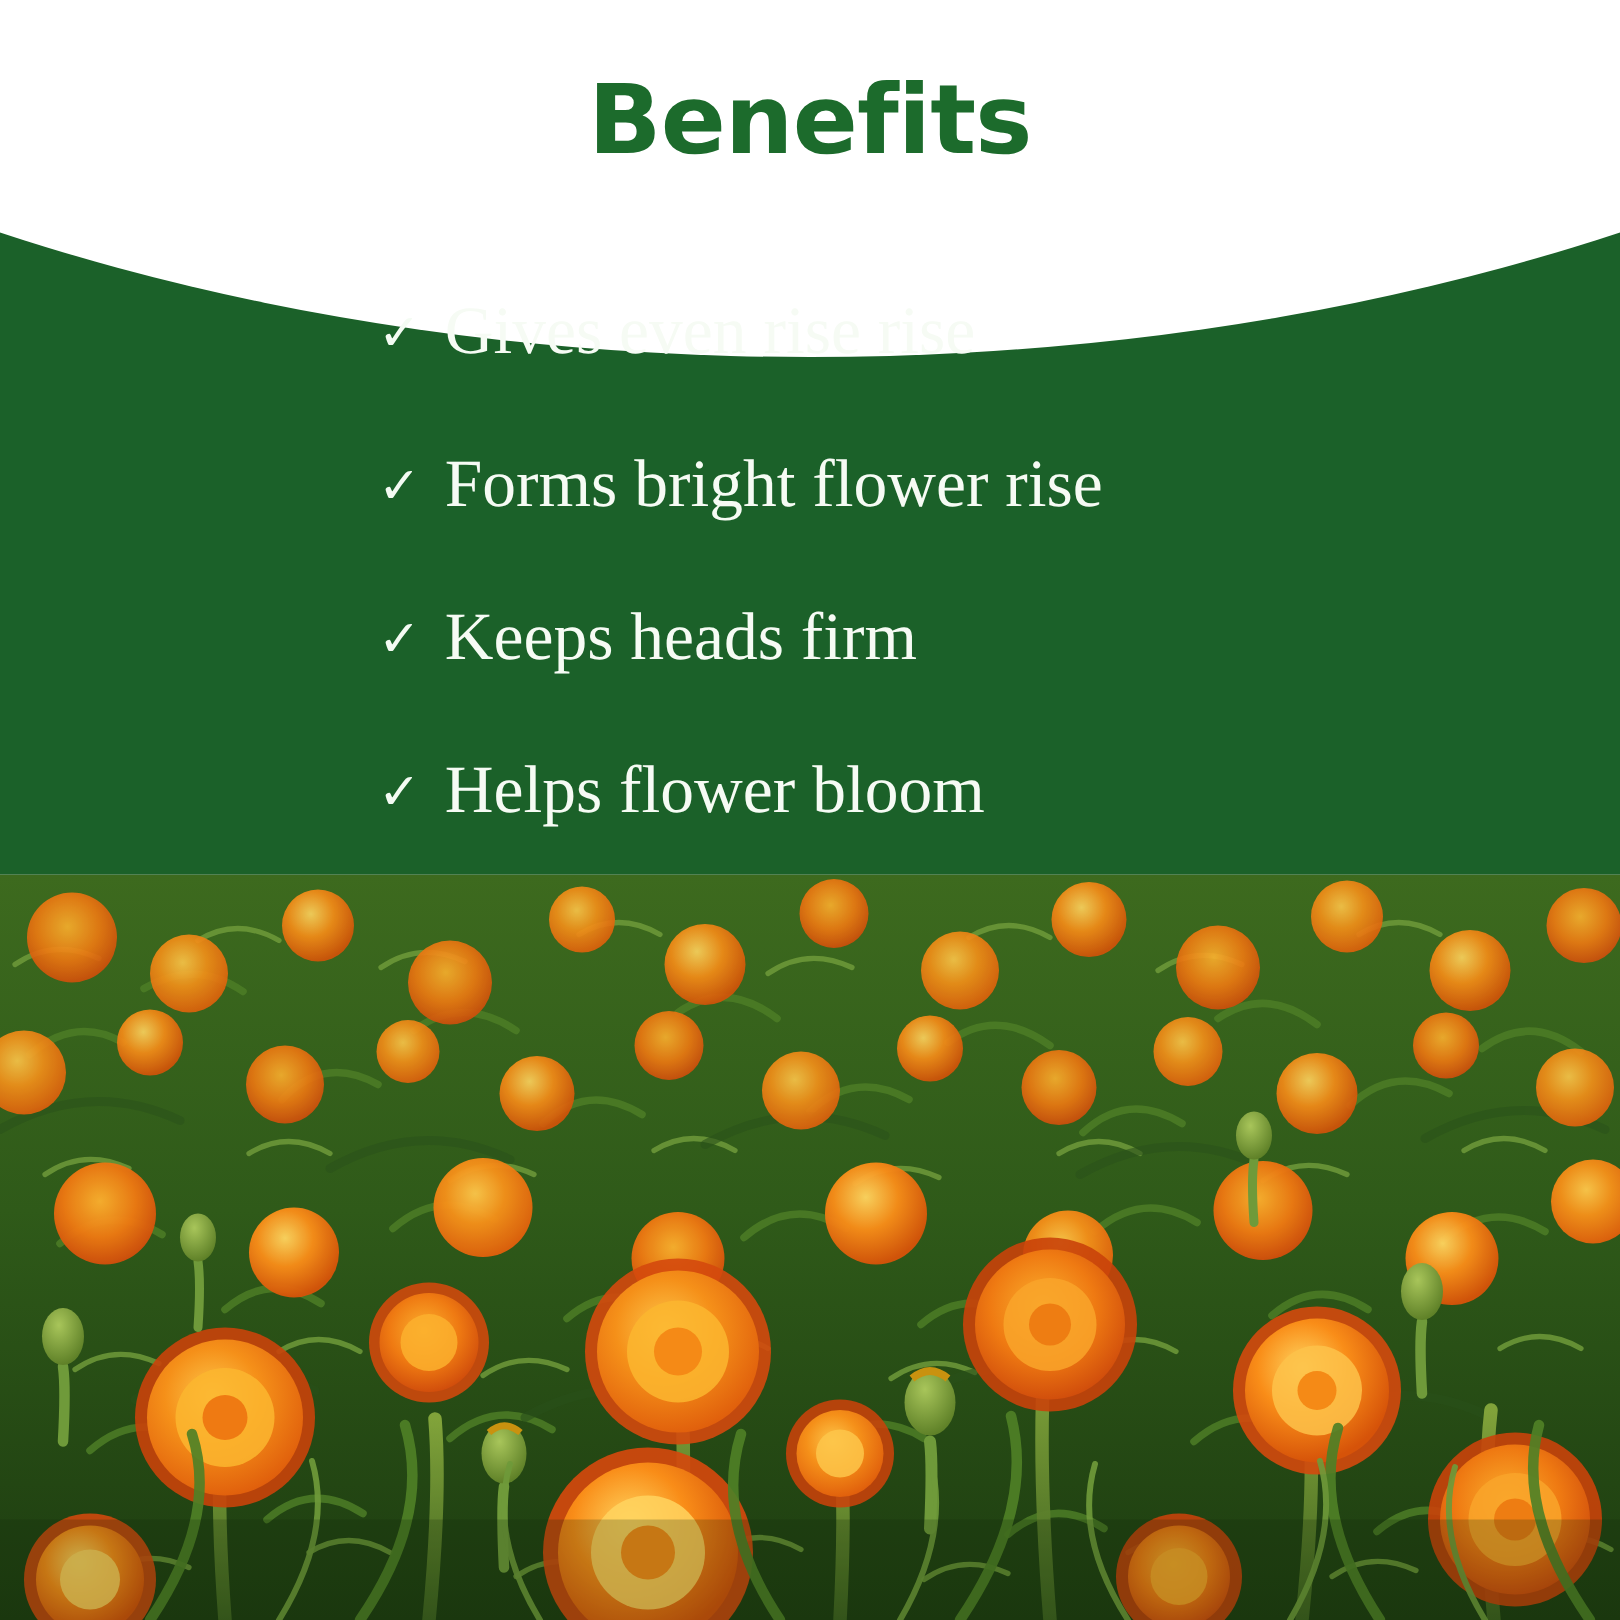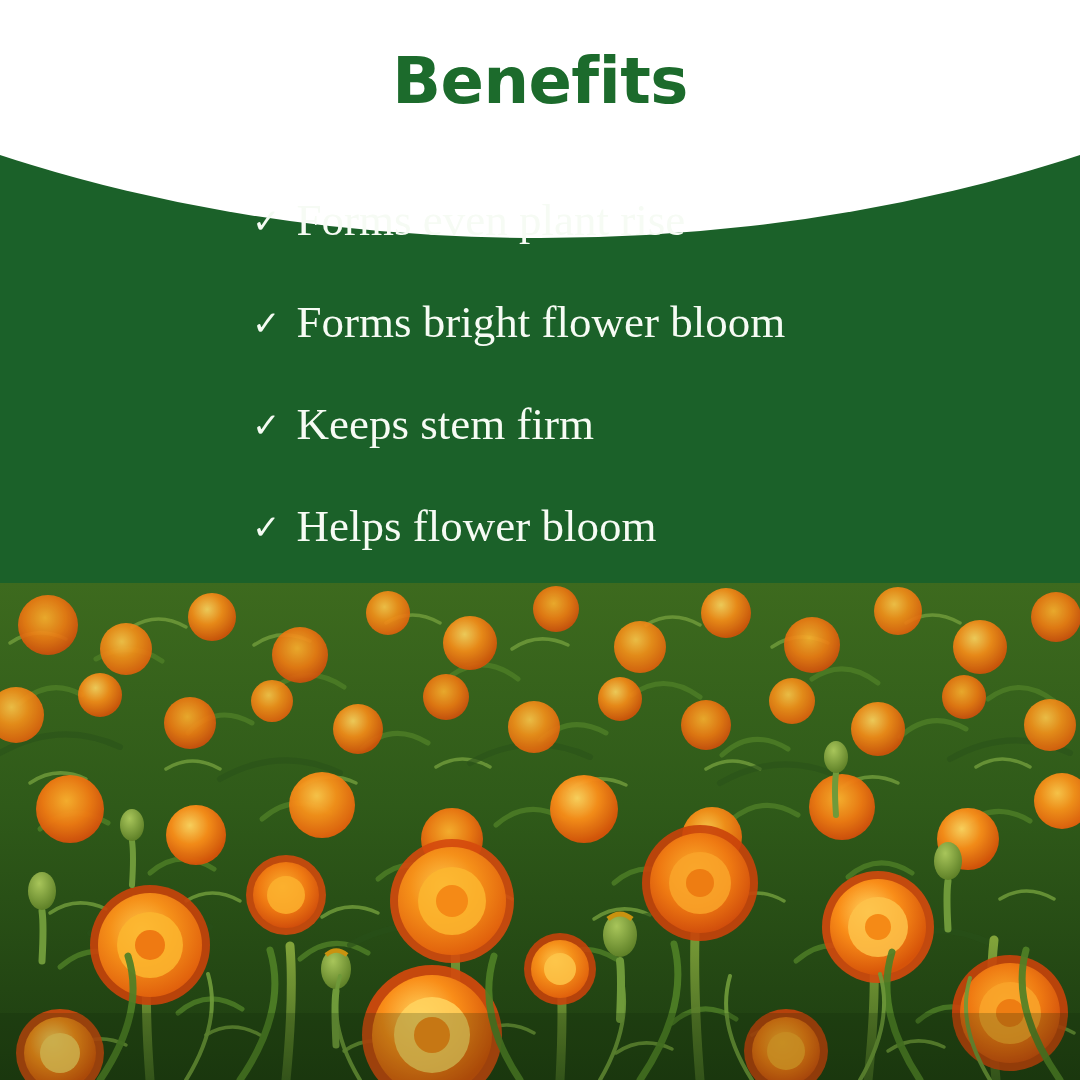--- a/index.html
+++ b/index.html
@@ -122,31 +122,31 @@
   </div>
 
   <div class="green-panel">
     <div class="arch-mask"></div>
   </div>
 
   <div class="benefits-list">
 
     <div class="benefit-row">
       <span class="check-icon">✓</span>
-      <span class="benefit-label">Forms even plant rise</span>
+      <span class="benefit-label">Gives even rise rise</span>
     </div>
 
     <div class="benefit-row">
       <span class="check-icon">✓</span>
-      <span class="benefit-label">Forms bright flower bloom</span>
+      <span class="benefit-label">Forms bright flower rise</span>
     </div>
 
     <div class="benefit-row">
       <span class="check-icon">✓</span>
-      <span class="benefit-label">Keeps stem firm</span>
+      <span class="benefit-label">Keeps heads firm</span>
     </div>
 
     <div class="benefit-row">
       <span class="check-icon">✓</span>
       <span class="benefit-label">Helps flower bloom</span>
     </div>
 
   </div>
 
   <div class="photo">

